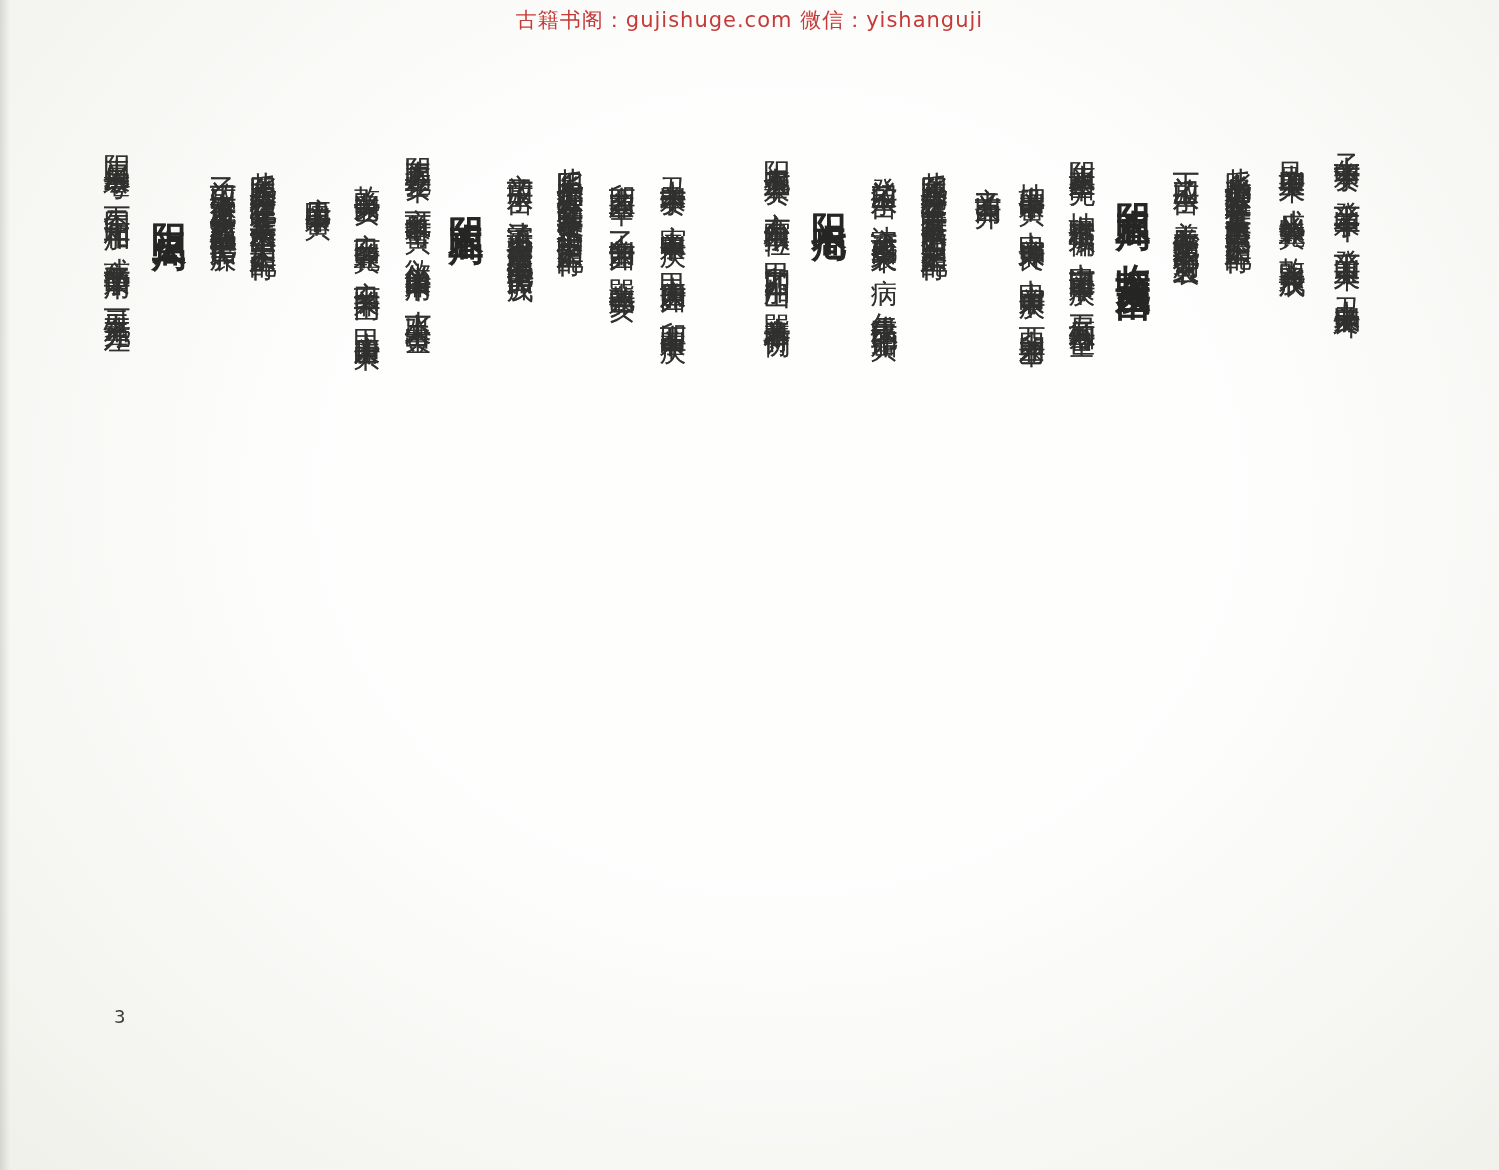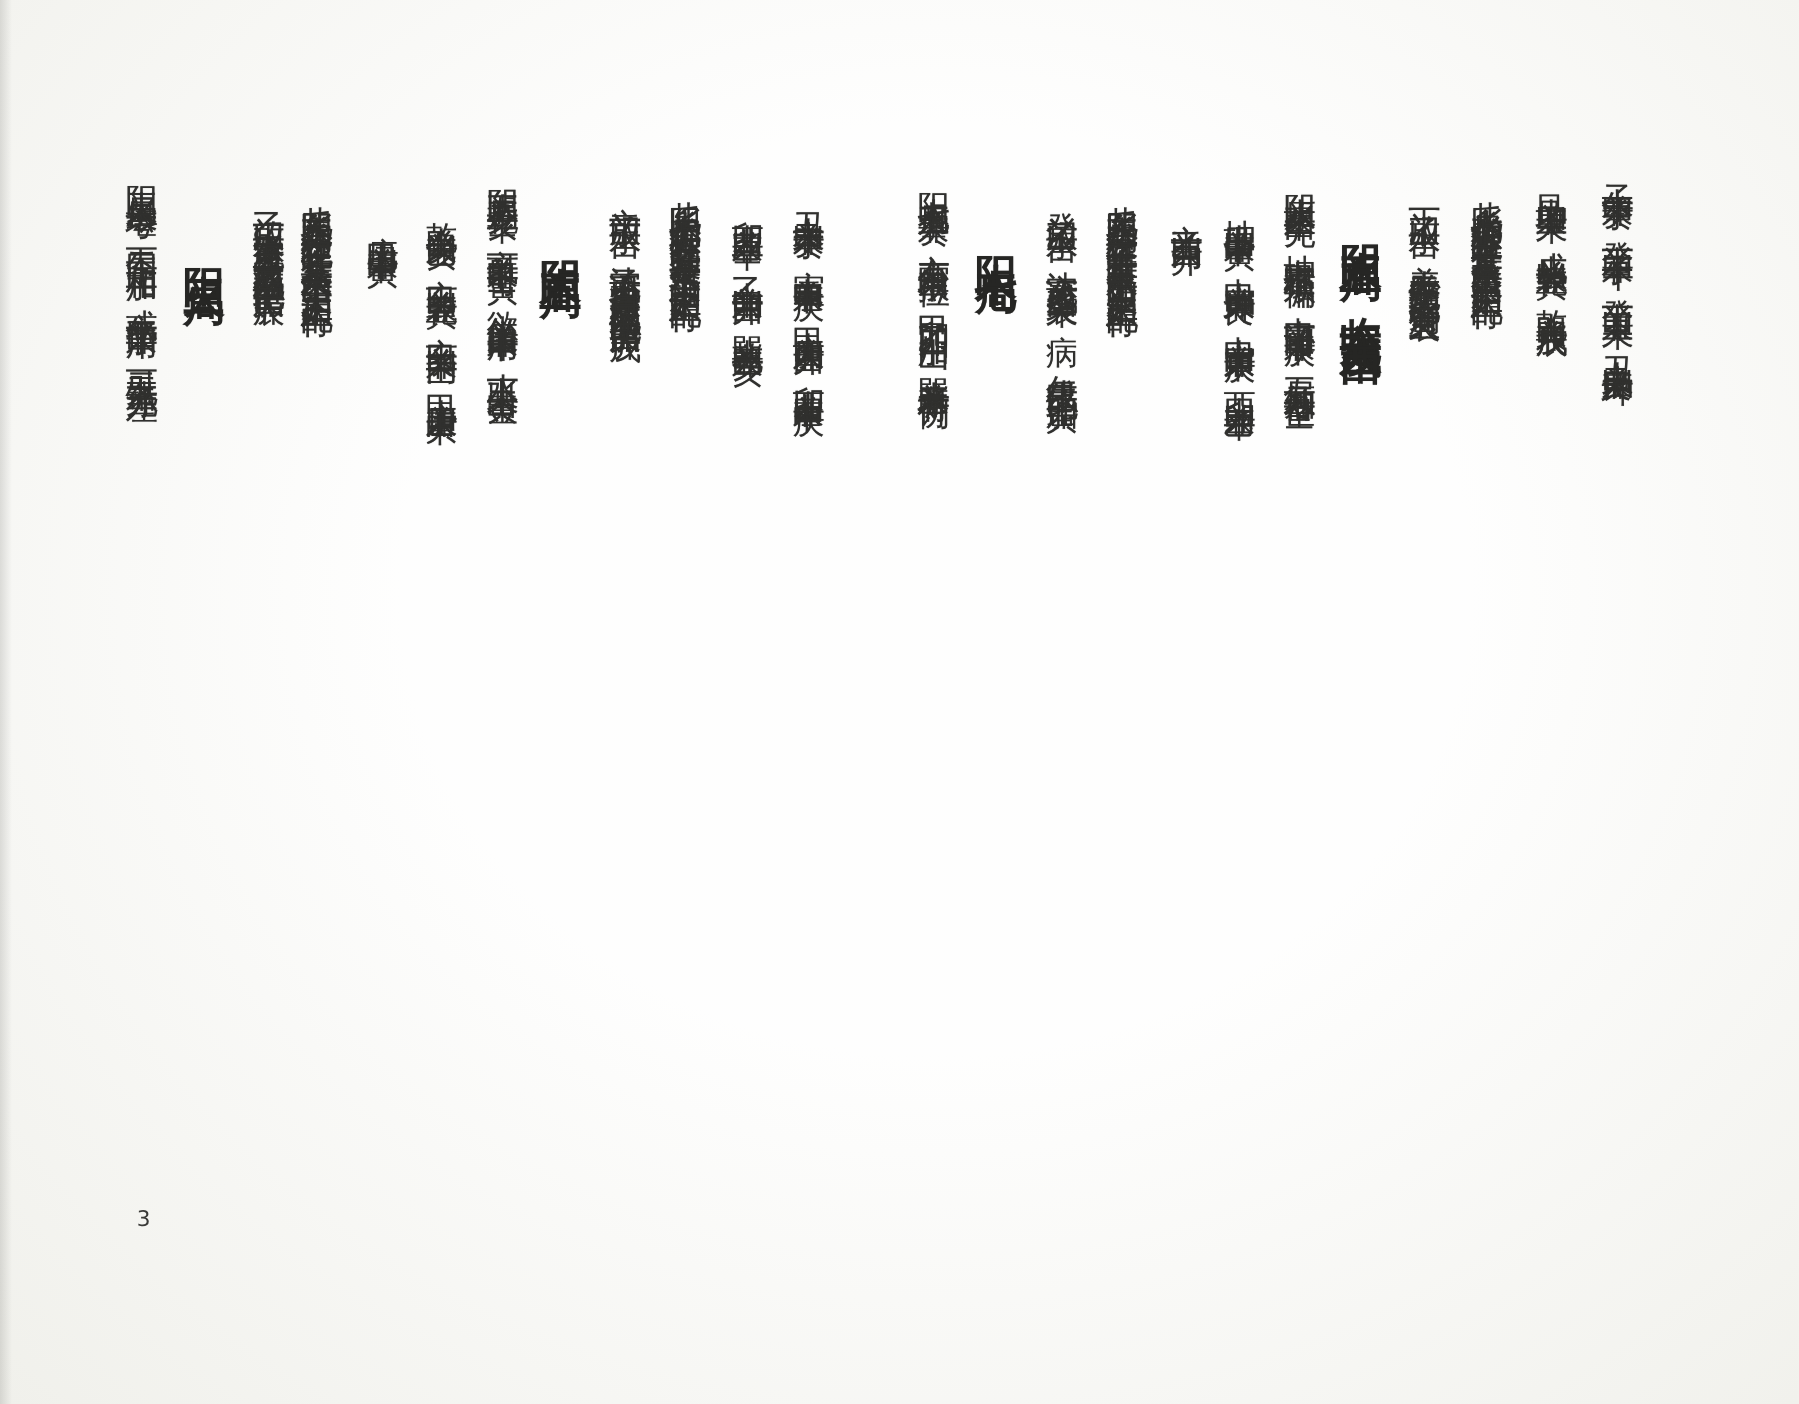--- a/index.html
+++ b/index.html
@@ -51,20 +51,21 @@
     font-size: 18px;
     color: #3a3a38;
   }
 </style>
 </head>
 <body>
 
 <div class="page">
   <div class="binding-edge"></div>
 
+  <div class="watermark">古籍书阁：gujishuge.com 微信：yishanguji</div>
 
   <div class="vcol" style="left:1329px; top:132px;">子山午兼癸丁　癸山丁兼子午　癸山丁兼丑未　丑山未兼艮坤</div>
   <div class="vcol" style="left:1274px; top:140px;">艮山坤兼丑未　戌山长兼乾巽　乾山巽兼戌辰</div>
   <div class="vcol" style="left:1220px; top:146px;">此系水七局顺行生在申旺在子墓在辰水出乙辰巽巳为夫妇正配行</div>
   <div class="vcol" style="left:1168px; top:152px;">丁门放乙水吉　养未胎午绝巳墓辰死卯病寅哀丑</div>
 
   <div class="vcol header" style="left:1109px; top:176px;">阴水五局　临亥冠戌本酉</div>
   <div class="vcol" style="left:1064px; top:140px;">阴水原来辛酉先　坤申宜横不须偏　申山还可兼庚甲　五局须知百世全</div>
   <div class="vcol" style="left:1014px; top:162px;">坤山艮兼申寅　申山寅兼坤艮　申山寅兼庚甲　酉山卯兼辛乙</div>
   <div class="vcol" style="left:970px; top:166px;">辛山乙兼酉卯</div>

